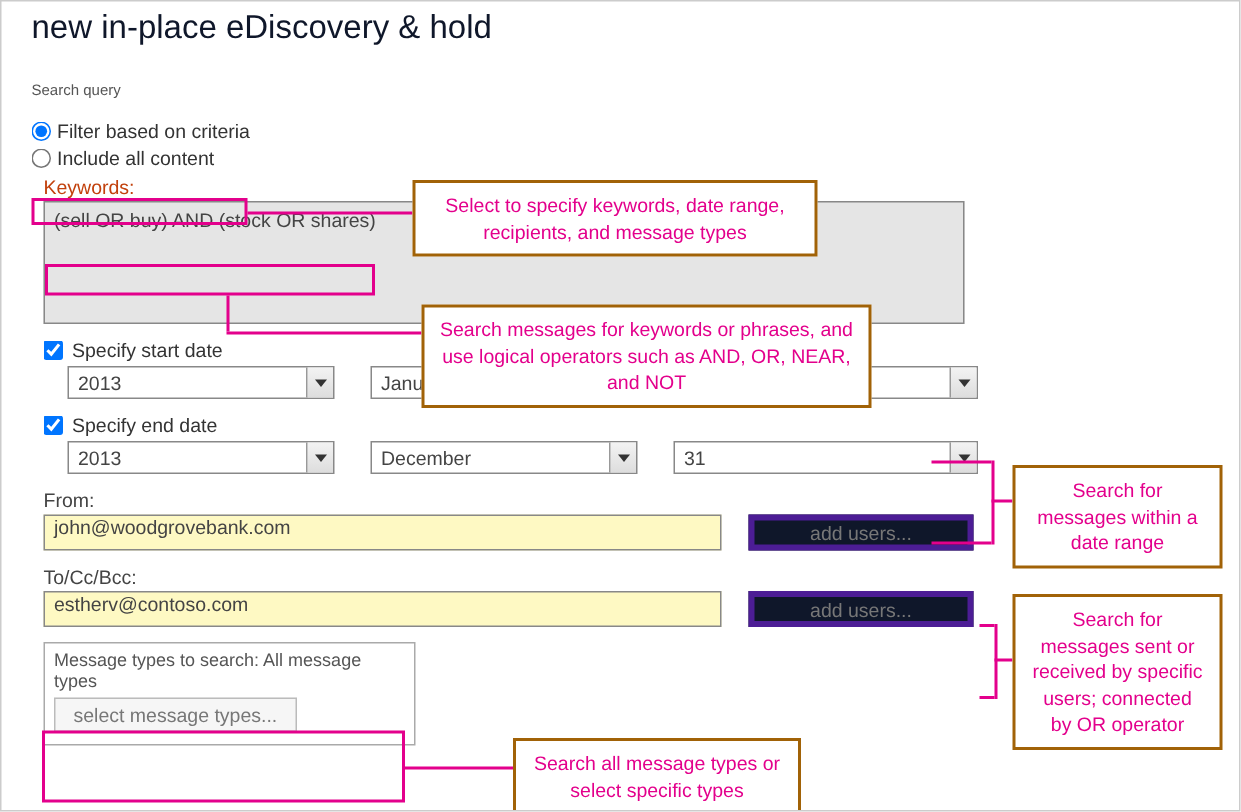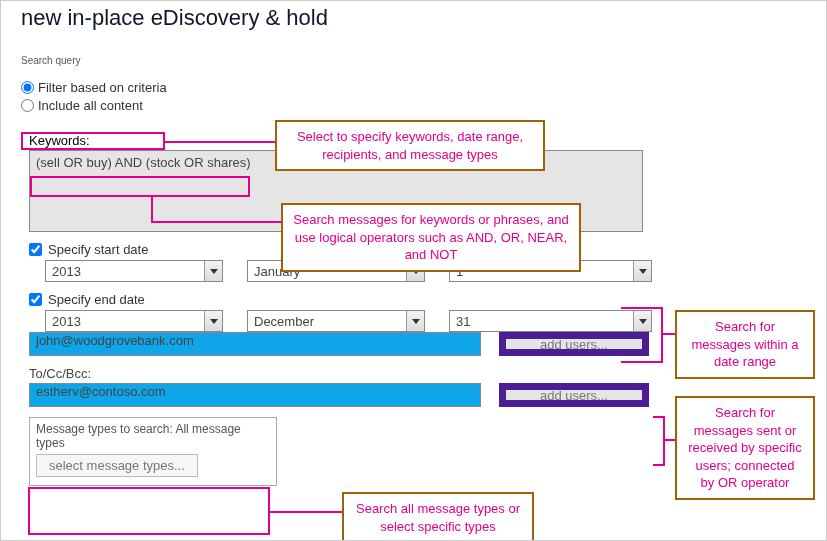--- a/index.html
+++ b/index.html
@@ -31,22 +31,22 @@
     .radio-row {
       display: flex;
       align-items: center;
       gap: 4px;
       margin-bottom: 3px;
       font-size: 13px;
       color: #333;
     }
     .radio-row input[type=radio] { margin: 0; }
     .keywords-label {
-      margin: 20px 0 2px 8px;
-      color: #000000;
+      margin: 4px 0 2px 8px;
+      color: #c2410c;
     }
     .keywords-box {
       margin-left: 8px;
       width: 614px;
       height: 82px;
       border: 1px solid #888;
       padding: 4px 6px;
       font-size: 13px;
       background: #e5e5e5;
       position: relative;
@@ -99,27 +99,27 @@
       gap: 18px;
       align-items: center;
       margin-left: 8px;
     }
     .text-input {
       width: 452px;
       height: 24px;
       border: 1px solid #888;
       padding: 0 6px;
       font-size: 13px;
-      background: #0ea5e9;
+      background: #fef9c3;
     }
     .btn {
       width: 150px;
       height: 24px;
-      border: 7px solid #4c1d95;
-      background: #e5e5e5;
+      border: 4px solid #4c1d95;
+      background: #0f172a;
       color: #777;
       font-size: 13px;
       display: flex;
       align-items: center;
       justify-content: center;
       text-transform: lowercase;
     }
     .msg-types-box {
       margin: 10px 0 0 8px;
       border: 1px solid #aaa;
@@ -207,20 +207,21 @@
     <div class="select sel-month">
         <span>December</span>
         <span class="arrow"></span>
       </div>
     <div class="select sel-day">
         <span>31</span>
         <span class="arrow"></span>
       </div>
   </div>
 
+  <div class="field-label">From:</div>
   <div class="input-row">
     <div class="text-input"><span>john@woodgrovebank.com</span></div>
     <div class="btn">add users...</div>
   </div>
 
   <div class="field-label">To/Cc/Bcc:</div>
   <div class="input-row">
     <div class="text-input"><span>estherv@contoso.com</span></div>
     <div class="btn">add users...</div>
   </div>

